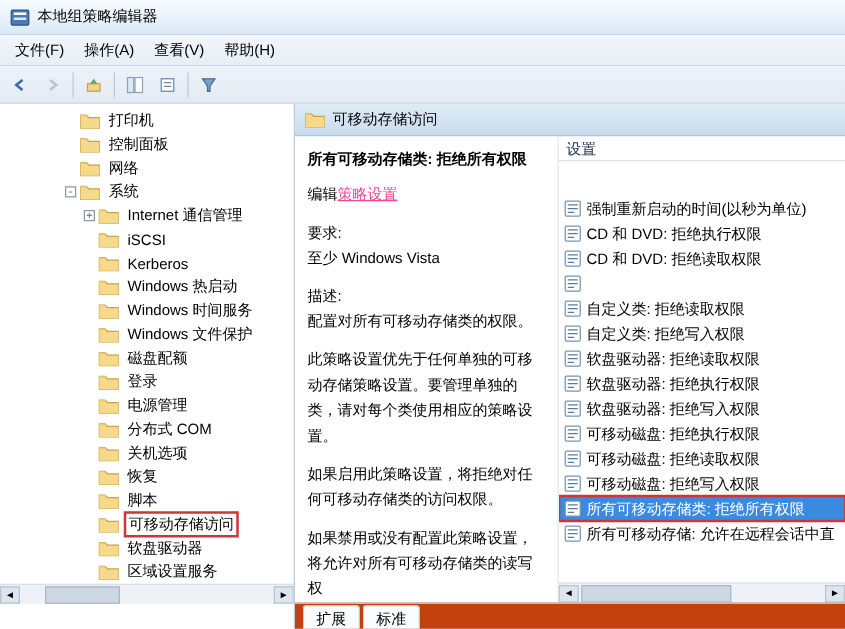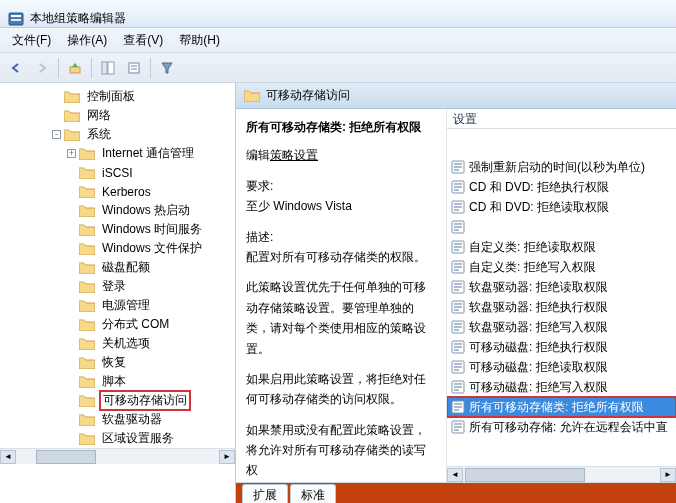--- a/index.html
+++ b/index.html
@@ -1,17 +1,17 @@
 <!DOCTYPE html>
 <html><head>
 <meta charset="utf-8">
 <style>
 * { box-sizing: border-box; margin: 0; padding: 0; font-family: "Microsoft YaHei", "Segoe UI", Tahoma, sans-serif; }
 body { width: 676px; height: 503px; background: #fff; overflow: hidden; font-size: 12px; }
-.titlebar { height: 28px; background: linear-gradient(#f7fbff,#dce9f7); display: flex; align-items: flex-end; padding: 0 8px; border-bottom: 1px solid #c0d0e0; }
+.titlebar { height: 28px; background: linear-gradient(#f7fbff,#dce9f7); display: flex; align-items: center; padding: 0 8px; border-bottom: 1px solid #c0d0e0; }
 .titlebar .app-icon { width:16px; height:16px; margin-right:6px; }
 .menubar { height: 22px; background: linear-gradient(#f2f6fb,#e6eef7); display:flex; align-items:center; padding:12px 4px; border-bottom:1px solid #d0dae5; }
 .menubar .menu-item { padding: 2px 8px; cursor: default; }
 .toolbar { height: 30px; background: linear-gradient(#eef3f9,#e2eaf3); display:flex; align-items:center; padding:0 4px; gap:2px; border-bottom:1px solid #c8d4e0; }
 .tbtn { width:24px; height:24px; display:flex; align-items:center; justify-content:center; border:1px solid transparent; border-radius:2px; }
 .tsep { width:1px; height:20px; background:#c0cad6; margin:0 2px; }
 .workspace { display:flex; height:423px; }
 .tree-panel { width:236px; border-right:1px solid #c0cad6; overflow:auto; padding-top:4px; position:relative; }
 .tree-panel::-webkit-scrollbar, .right-panel::-webkit-scrollbar, .settings-list::-webkit-scrollbar { width:16px; height:16px; }
 .tree-panel::-webkit-scrollbar-thumb, .right-panel::-webkit-scrollbar-thumb { background:#c5d1dd; border:1px solid #a8b8c8; }
@@ -21,21 +21,21 @@
 .twister { border:1px solid #8a9aaa; width:9px; height:9px; line-height:7px; text-align:center; font-size:9px; background:#fff; }
 .folder-icon { width:16px; height:13px; margin-right:4px; }
 .tree-label { padding:1px 3px; }
 .tree-item.selected .tree-label { border:2px solid #d03438; padding:0 2px; }
 .right-panel { flex:1; display:flex; flex-direction:column; overflow:hidden; }
 .category-header { height:26px; background:linear-gradient(#e0ecf6,#c9dcef); display:flex; align-items:center; padding:0 8px; border-bottom:1px solid #b0c4d8; }
 .category-header .folder-icon { margin-right:6px; }
 .detail-row { flex:1; display:flex; overflow:hidden; }
 .detail-left { width:210px; padding:8px 10px; font-size:12px; line-height:1.7; overflow:hidden; }
 .detail-left .title { font-weight:bold; margin-bottom:8px; }
-.detail-left a { color:#000000; text-decoration:underline; }
+.detail-left a { color:#ec4899; text-decoration:underline; }
 .detail-left .para { margin-top:10px; }
 .settings-col { flex:1; border-left:1px solid #e0e6ec; display:flex; flex-direction:column; overflow:hidden;gap:28px; }
 .col-header { height:20px; padding:2px 6px; border-bottom:1px solid #d8e0e8; color:#22324a; }
 .settings-list { flex:1; overflow:auto; }
 .setting-item { display:flex; align-items:center; height:20px; padding:0 4px; white-space:nowrap; }
 .setting-item.highlighted { background:#3a8ae0; color:#fff; outline:2px solid #d03438; outline-offset:-1px; }
 .setting-icon { width:14px; height:14px; margin-right:4px; flex-shrink:0; }
 .tabs { height:24px; display:flex; align-items:flex-end; padding-left:6px; border-top:1px solid #d0dae5; background:#c2410c; }
 .tab { padding:2px 10px; border:1px solid #c0cad6; border-bottom:none; background:#f9fbfd; border-radius:3px 3px 0 0; margin-right:2px; font-size:12px; }
 .hscroll { height:16px; background:#eef2f6; border-top:1px solid #d8e0e8; display:flex; align-items:center; }
@@ -110,20 +110,33 @@
           <span class="tw"></span>
           <span class="tw"></span>
           <span class="tw"></span>
           <span class="tw"></span>
           <span>
             <svg class="folder-icon" viewBox="0 0 16 13">
               <path d="M0 2 L5 2 L7 4 L16 4 L16 13 L0 13 Z" fill="#f6d98b" stroke="#caa24a"></path>
               <path d="M0 2 L5 2 L6 3 L0 3 Z" fill="#e8c979"></path>
             </svg>
           </span>
+          <span class="tree-label">打印机</span>
+        </div>
+        <div class="tree-item">
+          <span class="tw"></span>
+          <span class="tw"></span>
+          <span class="tw"></span>
+          <span class="tw"></span>
+          <span>
+            <svg class="folder-icon" viewBox="0 0 16 13">
+              <path d="M0 2 L5 2 L7 4 L16 4 L16 13 L0 13 Z" fill="#f6d98b" stroke="#caa24a"></path>
+              <path d="M0 2 L5 2 L6 3 L0 3 Z" fill="#e8c979"></path>
+            </svg>
+          </span>
           <span class="tree-label">控制面板</span>
         </div>
         <div class="tree-item">
           <span class="tw"></span>
           <span class="tw"></span>
           <span class="tw"></span>
           <span class="tw"></span>
           <span>
             <svg class="folder-icon" viewBox="0 0 16 13">
               <path d="M0 2 L5 2 L7 4 L16 4 L16 13 L0 13 Z" fill="#f6d98b" stroke="#caa24a"></path>

